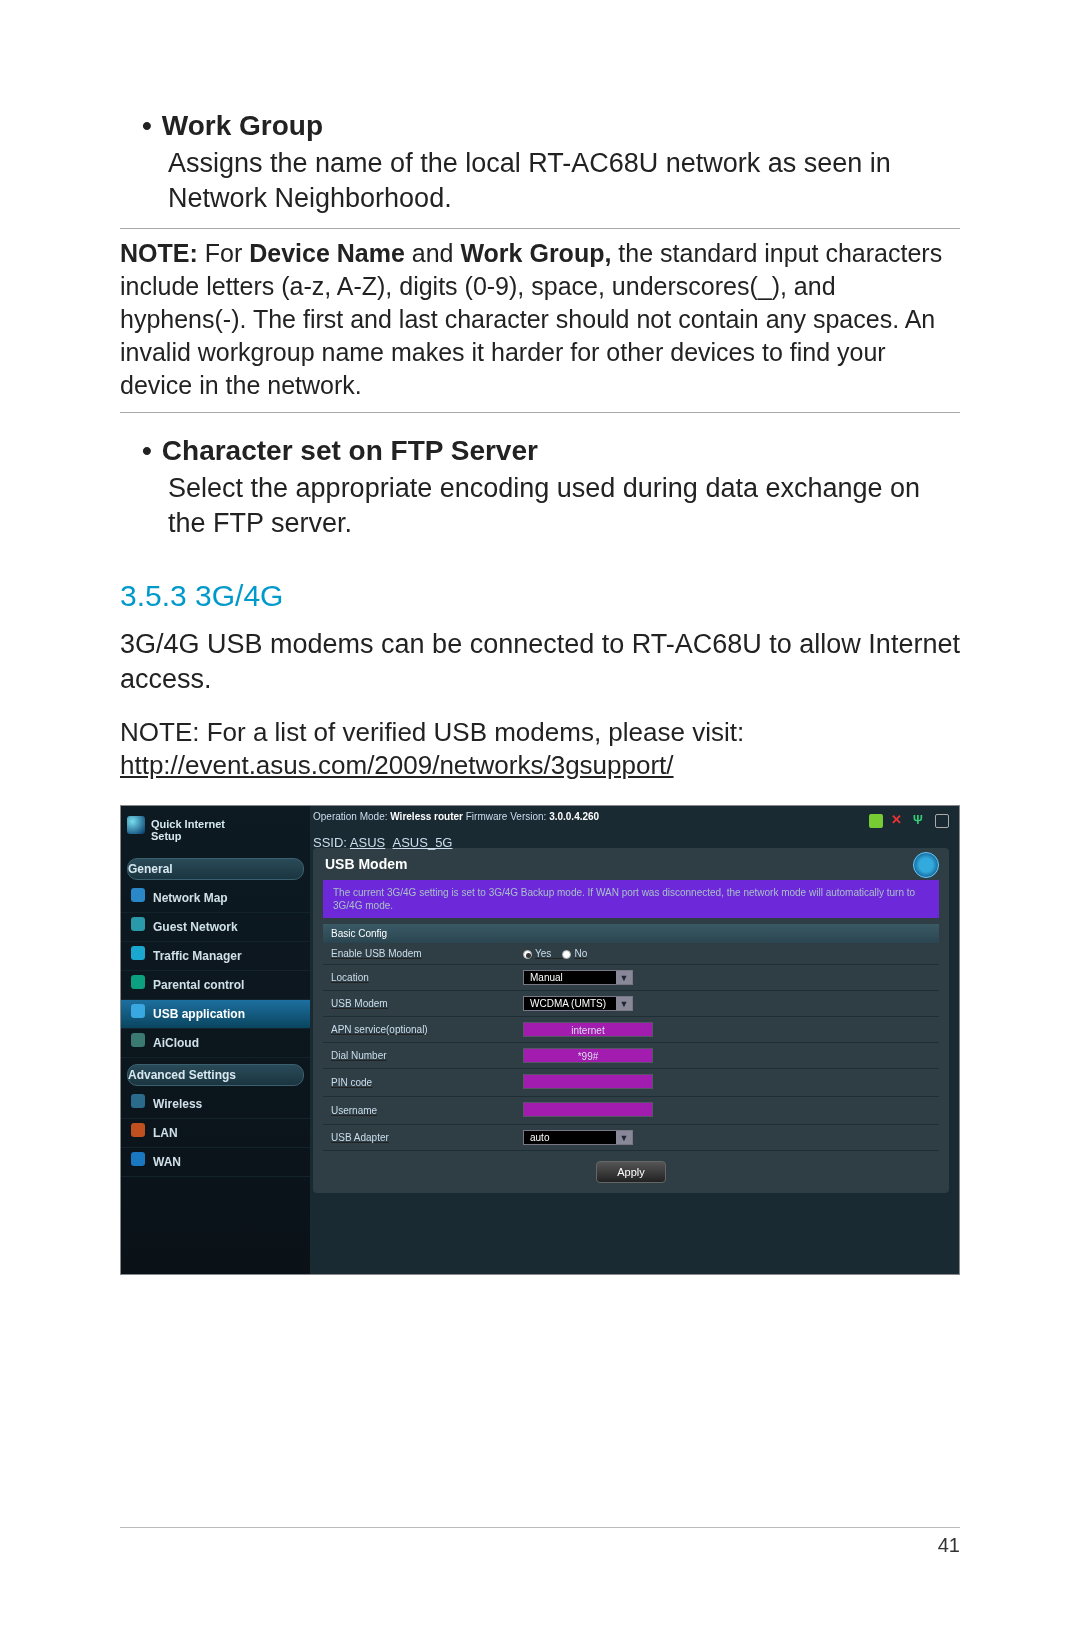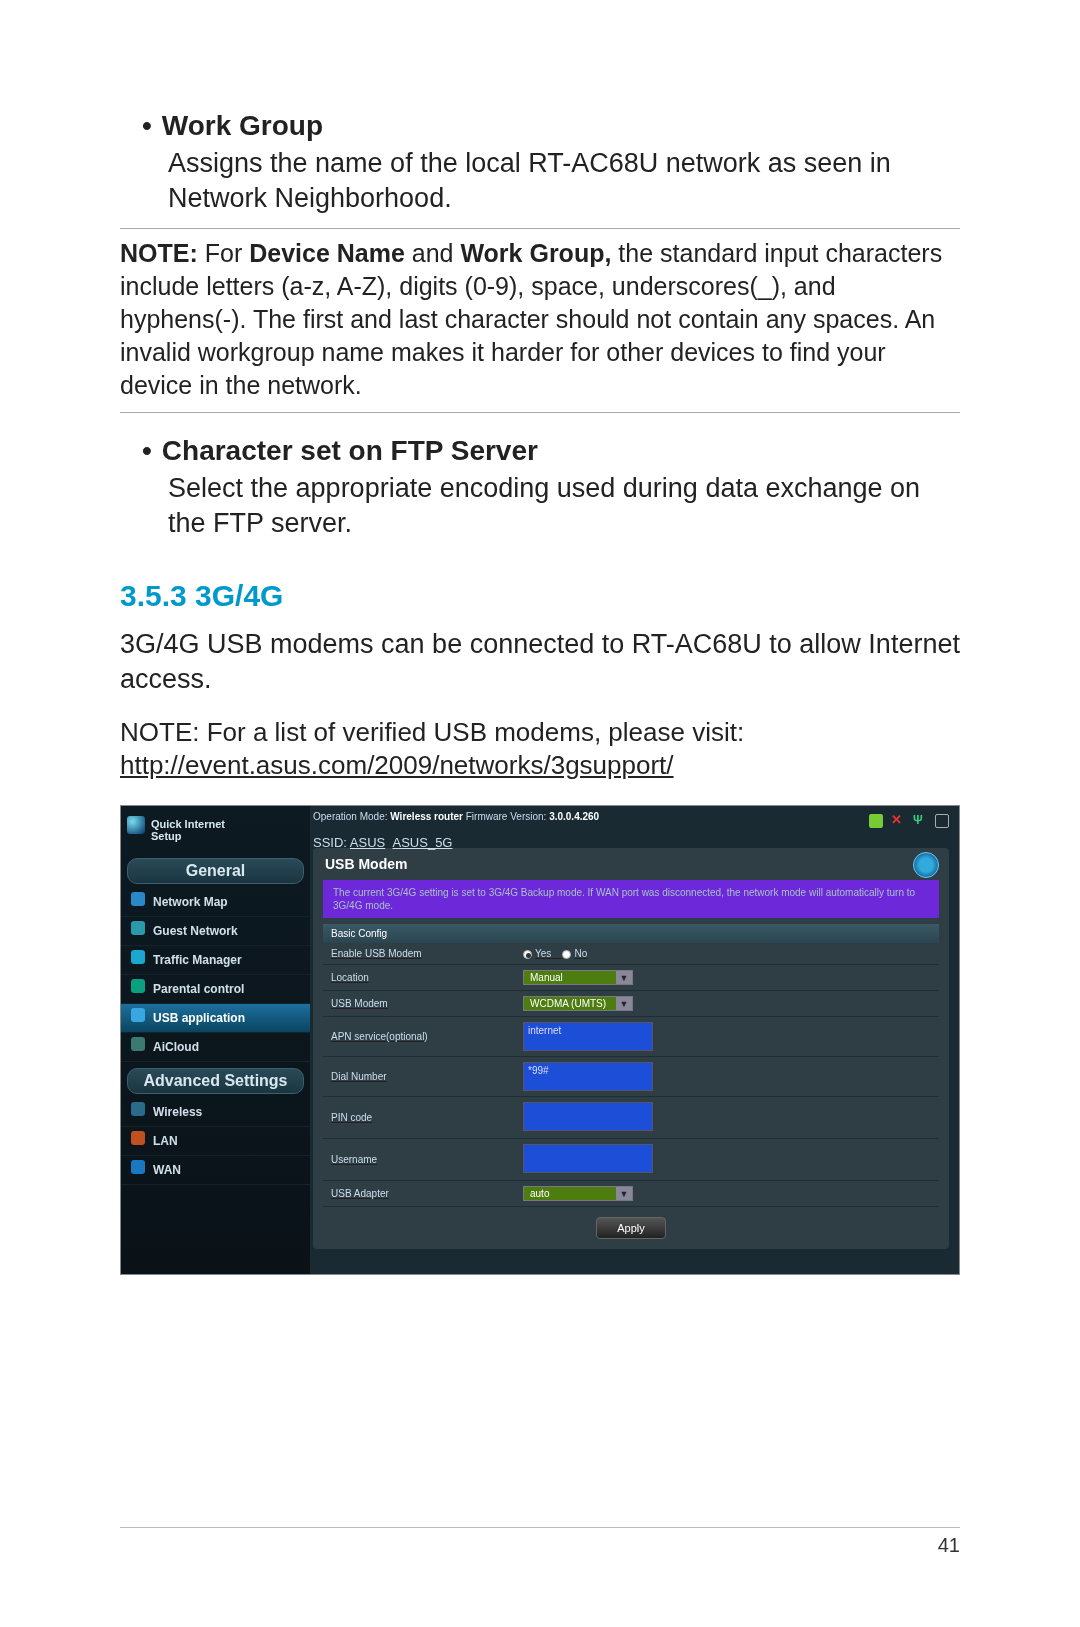--- a/index.html
+++ b/index.html
@@ -31,21 +31,21 @@
   }
   .hr { border: none; border-top: 1px solid #aaa; margin: 10px 0 8px 0; }
   .note-block {
     font-size: 25px;
     line-height: 1.32;
     margin: 0 0 10px 0;
   }
   .note-block .b { font-weight: 700; }
   .section-title {
     color: #0099cc;
-    font-weight: 700;
+    font-weight: 400;
     font-size: 30px;
     margin-top: 38px;
     margin-bottom: 14px;
   }
   .body-text {
     font-size: 27px;
     line-height: 1.3;
     margin-bottom: 18px;
   }
   .note2 { font-size: 26px; line-height: 1.3; }
@@ -78,23 +78,22 @@
   }
   .rs-qis-icon {
     position: absolute; left: 6px; top: 4px;
     width: 18px; height: 18px;
     background: radial-gradient(circle at 30% 30%, #7de, #036);
     border-radius: 3px;
   }
   .rs-group-label {
     background: linear-gradient(#2a4a58, #1a3540);
     color: #d8e8f0;
-    font-size: 16px;
-    font-weight: 700;
-    text-align: center;
+    font-size: 12px;
+    font-weight: 700;
     padding: 3px 0;
     margin: 6px 6px 4px 6px;
     border-radius: 10px;
     border: 1px solid #3a6070;
   }
   .rs-item {
     color: #d0e0e8;
     font-size: 12px;
     font-weight: 700;
     padding: 7px 0 7px 32px;
@@ -211,41 +210,41 @@
     border: 1px solid #aaa; border-radius: 50%;
     margin-right: 3px; vertical-align: middle;
     background: #fff;
   }
   .rs-radio .dot.on::after {
     content: ""; display: block; width: 5px; height: 5px;
     background: #333; border-radius: 50%; margin: 2px;
   }
   .rs-select {
     display: inline-block;
-    background: #4d7c0f;
+    background: #000000;
     border: 1px solid #778;
     font-size: 10px;
     color: #fff;
     padding: 1px 20px 1px 6px;
     position: relative;
     min-width: 110px;
   }
   .rs-select .arr {
     position: absolute; right: 0; top: 0; bottom: 0;
     width: 16px; background: #889;
     text-align: center; color: #223; font-size: 9px;
     line-height: 14px;
   }
   .rs-input {
     display: inline-block;
-    background: #1d4ed8;
+    background: #a21caf;
     border: 1px solid #556;
-    width: 130px; height: 29px;
+    width: 130px; height: 15px;
     color: #dde; font-size: 10px;
-    padding: 0 4px; line-height: 15px;
+    padding: 0 4px; line-height: 15px; text-align: center;
   }
   .rs-apply {
     display: block;
     margin: 10px auto 0 auto;
     background: linear-gradient(#555,#222);
     color: #fff;
     border: 1px solid #666;
     border-radius: 4px;
     font-size: 11px;
     padding: 4px 20px;

